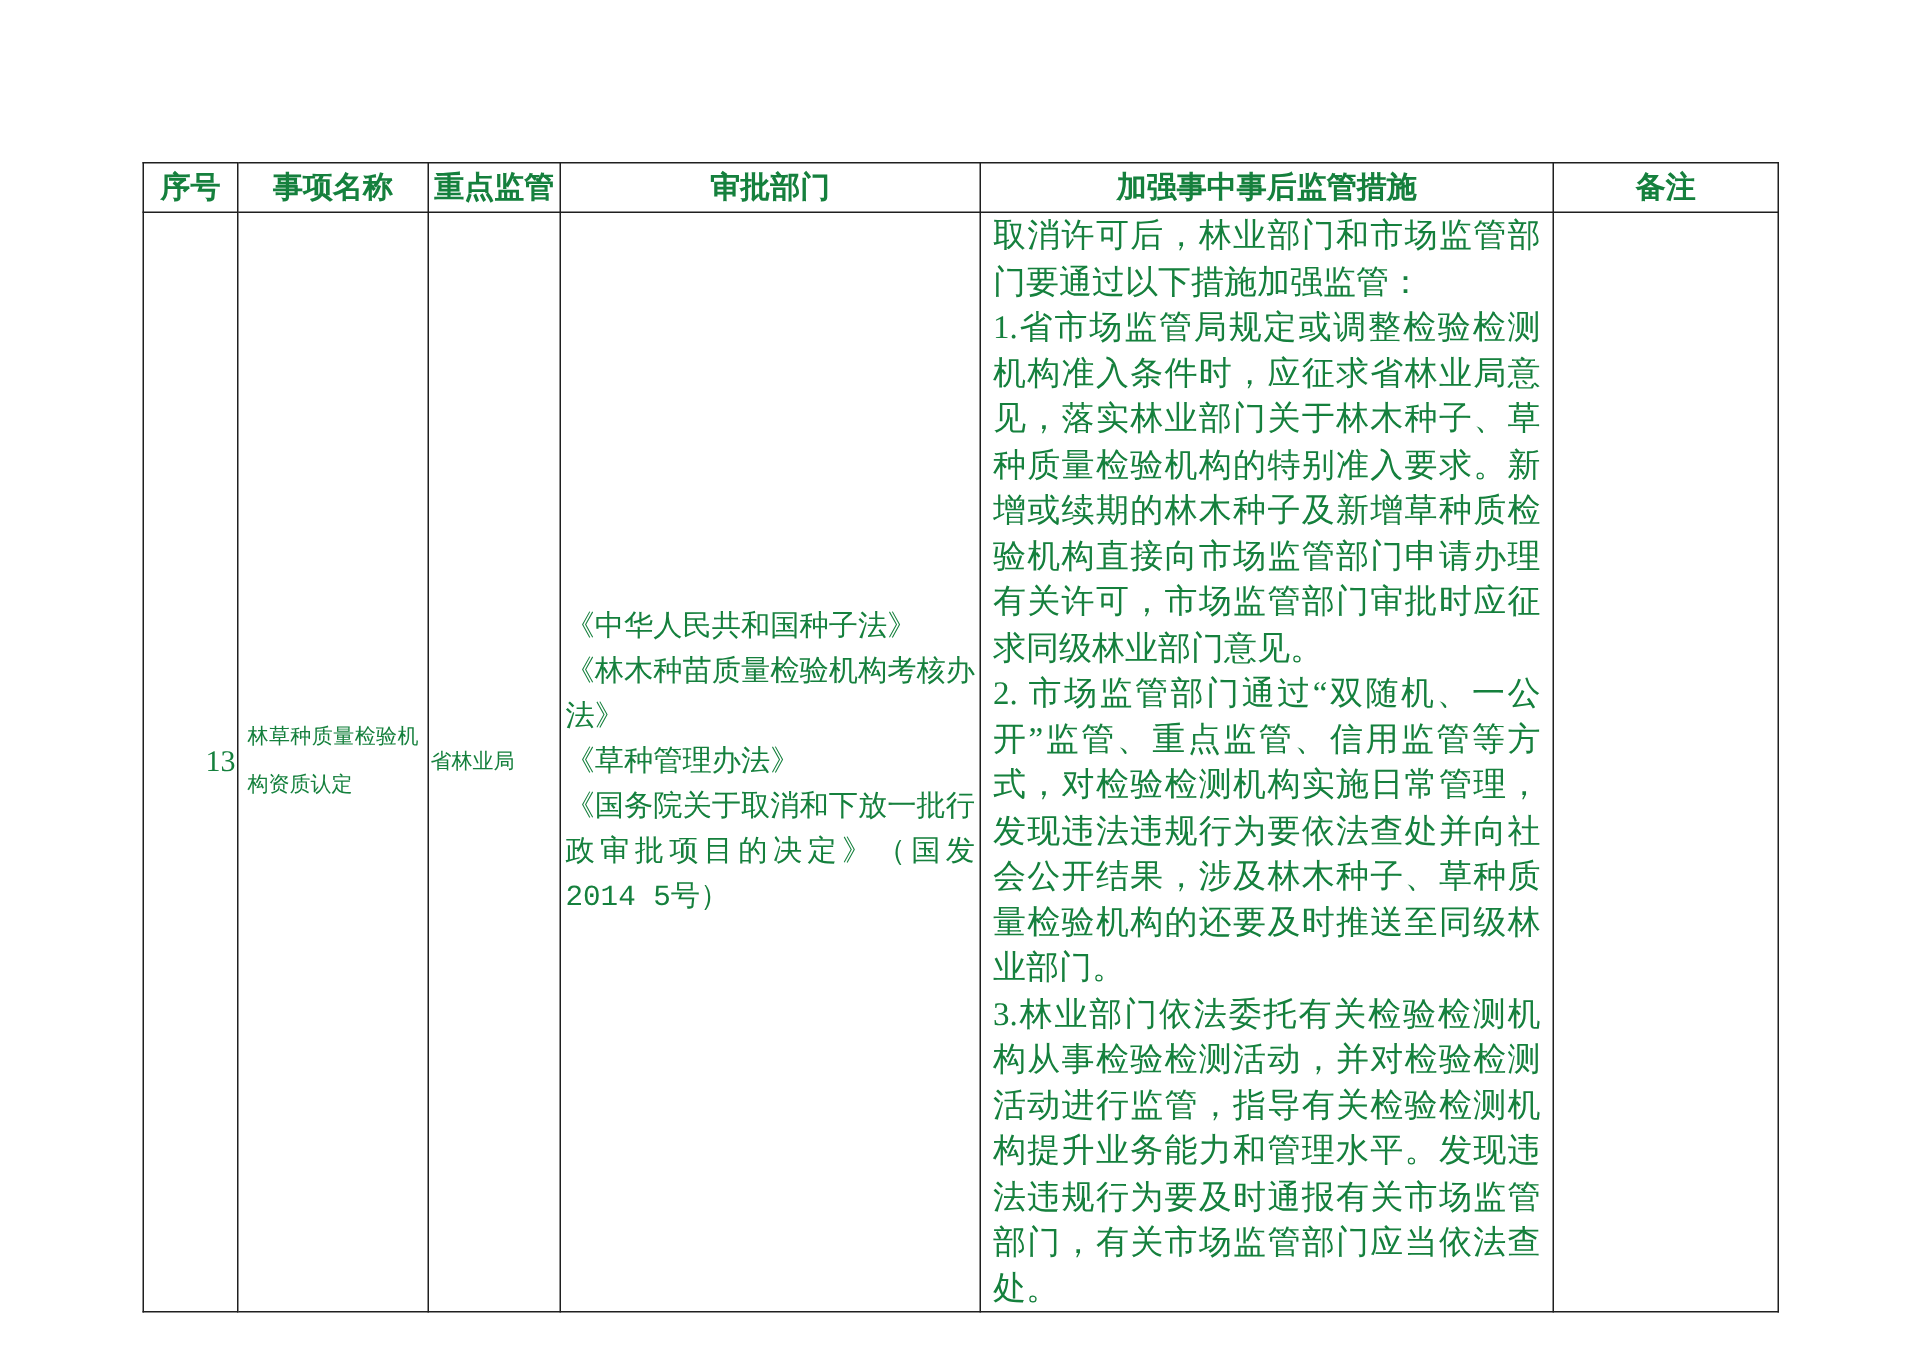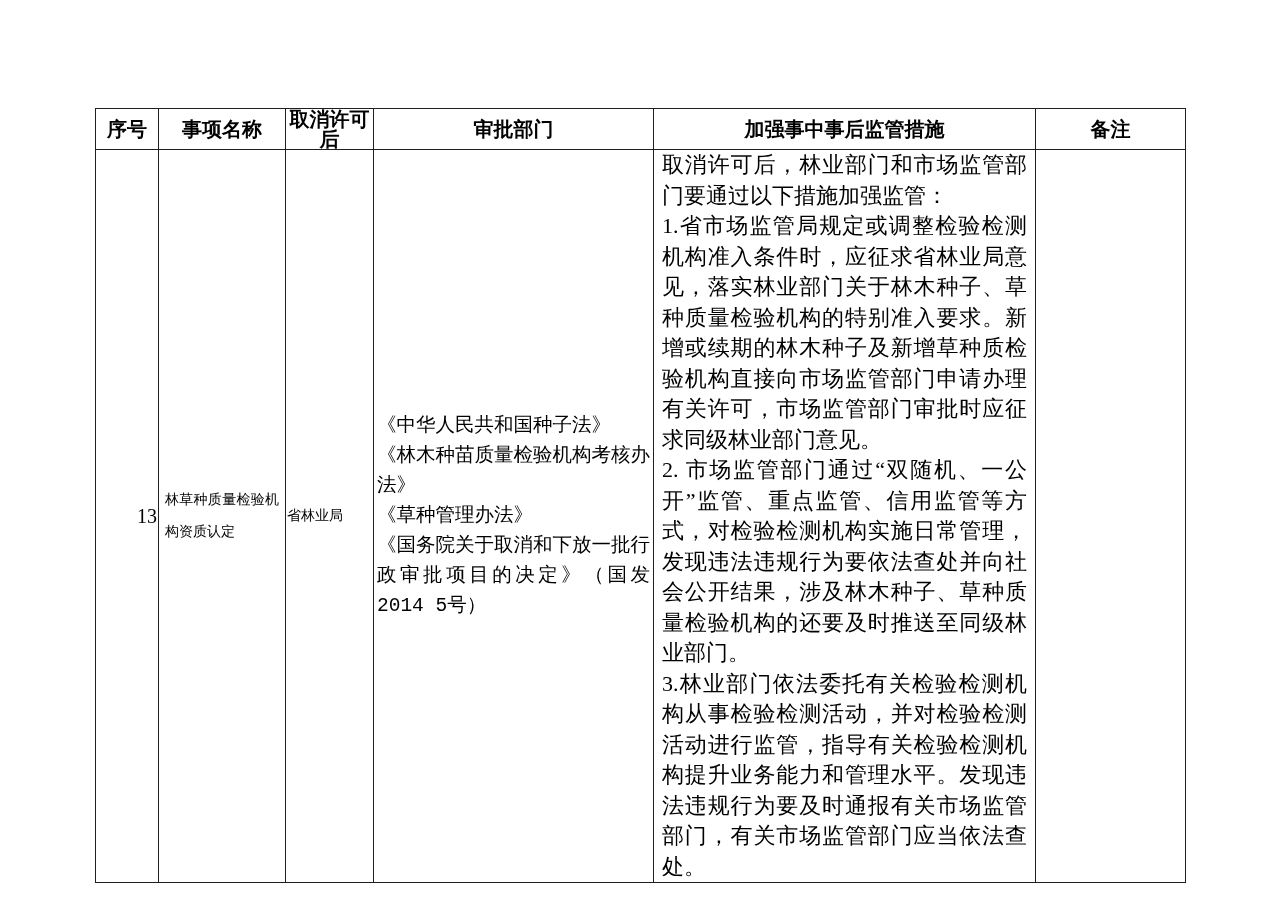--- a/index.html
+++ b/index.html
@@ -6,21 +6,21 @@
     margin: 0;
     padding: 0;
     background: #ffffff;
   }
   .page {
     position: relative;
     width: 1280px;
     height: 905px;
     background: #ffffff;
     font-family: "Liberation Serif", "DejaVu Serif", serif;
-    color: #000000;
+    color: #15803d;
     overflow: hidden;
   }
   table.doc-table {
     position: absolute;
     left: 95px;
     top: 108px;
     border-collapse: collapse;
     table-layout: fixed;
   }
   .doc-table th, .doc-table td {
@@ -92,21 +92,21 @@
       <col style="width:127px">
       <col style="width:88px">
       <col style="width:280px">
       <col style="width:382px">
       <col style="width:150px">
     </colgroup>
     <thead>
       <tr class="header-row">
         <th>序号</th>
         <th>事项名称</th>
-        <th>取消许可后</th>
+        <th>重点监管</th>
         <th>审批部门</th>
         <th>加强事中事后监管措施</th>
         <th>备注</th>
       </tr>
     </thead>
     <tbody>
       <tr class="body-row">
         <td class="cell-seq">13</td>
         <td class="cell-name">林草种质量检验机构资质认定</td>
         <td class="cell-dept">省林业局</td>

